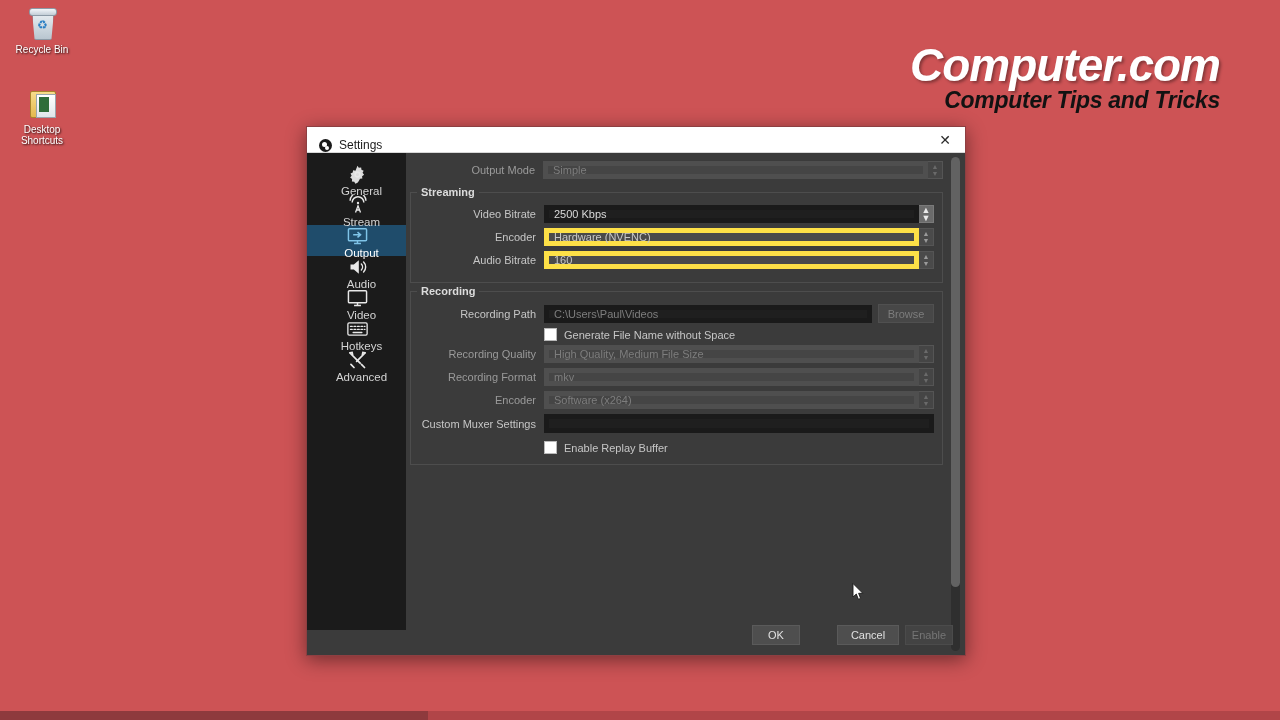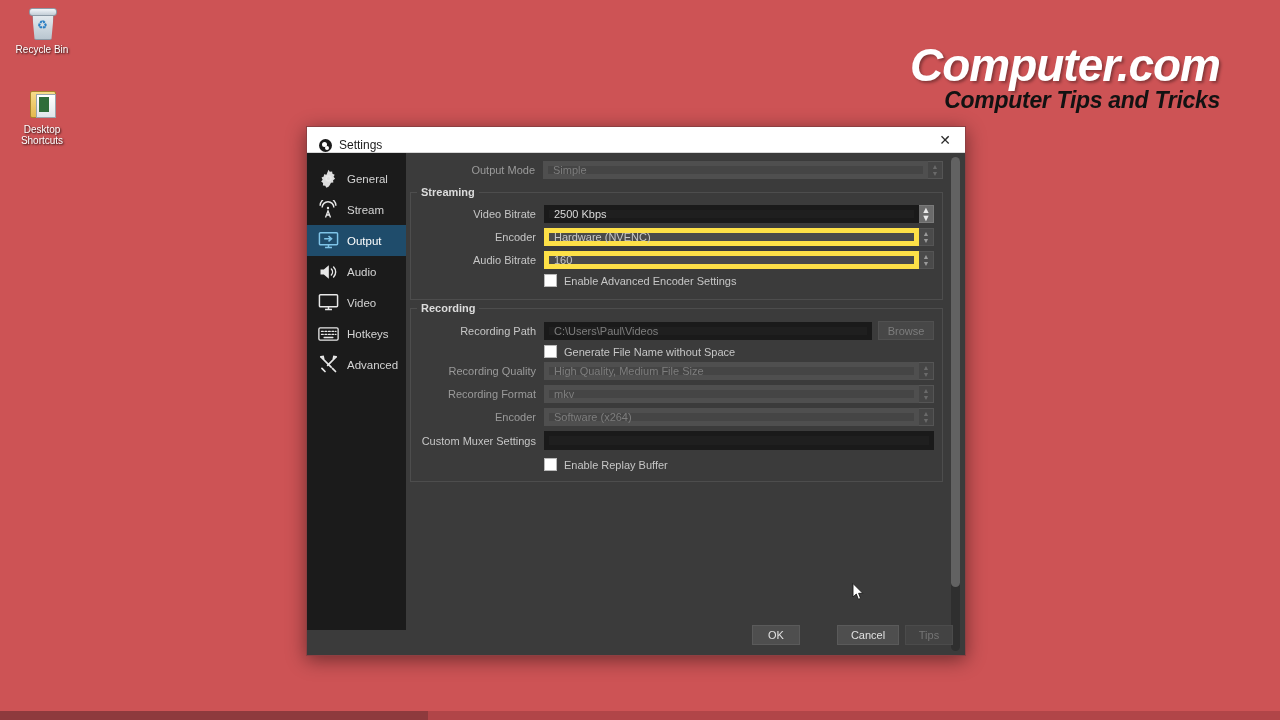--- a/index.html
+++ b/index.html
@@ -197,20 +197,21 @@
   }
   .side-item {
     display: flex;
     align-items: center;
     height: 31px;
     padding-left: 10px;
     color: #d4d4d4;
     font-size: 11.5px;
     cursor: pointer;
     user-select: none;
+    flex-direction: column;
   }
   .side-item.active {
     background: #1f4c6b;
     color: #ffffff;
   }
   .side-icon {
     width: 22px; height: 22px;
     margin-right: 8px;
     flex: 0 0 auto;
     display: flex;
@@ -562,24 +563,20 @@
               <span class="field">Hardware (NVENC)</span>
               <span class="spinner">▲<br>▼</span>
             </div>
 
             <div class="row">
               <span class="row-label">Audio Bitrate</span>
               <span class="field">160</span>
               <span class="spinner">▲<br>▼</span>
             </div>
 
-            <div class="check-row">
-              <span class="checkbox"></span>
-              <span class="check-label">Enable Advanced Encoder Settings</span>
-            </div>
           </div>
 
           <div class="groupbox" style="margin-top:8px; padding-top:12px;">
             <span class="group-title">Recording</span>
 
             <div class="row">
               <span class="row-label">Recording Path</span>
               <span class="field dark placeholder">C:\Users\Paul\Videos</span>
               <span class="browse-btn">Browse</span>
             </div>
@@ -621,21 +618,21 @@
         </div>
 
         <div id="vscroll">
           <div id="vscroll-thumb"></div>
         </div>
       </div>
 
       <div id="footer">
         <span class="dlg-btn">OK</span>
         <span class="dlg-btn" style="width:62px;margin-left:31px;">Cancel</span>
-        <span class="dlg-btn disabled">Tips</span>
+        <span class="dlg-btn disabled">Enable</span>
       </div>
 
       <svg id="mouse-cursor" viewBox="0 0 12 18">
         <path d="M1 0.5 L1 14 L4.3 11 L6.4 16.3 L8.6 15.4 L6.6 10.3 L10.8 10.3 Z" fill="#ffffff" stroke="#1a1a1a" stroke-width="0.9" stroke-linejoin="round"></path>
       </svg>
 
     </div>
   </div>
 
   <div id="taskbar">

